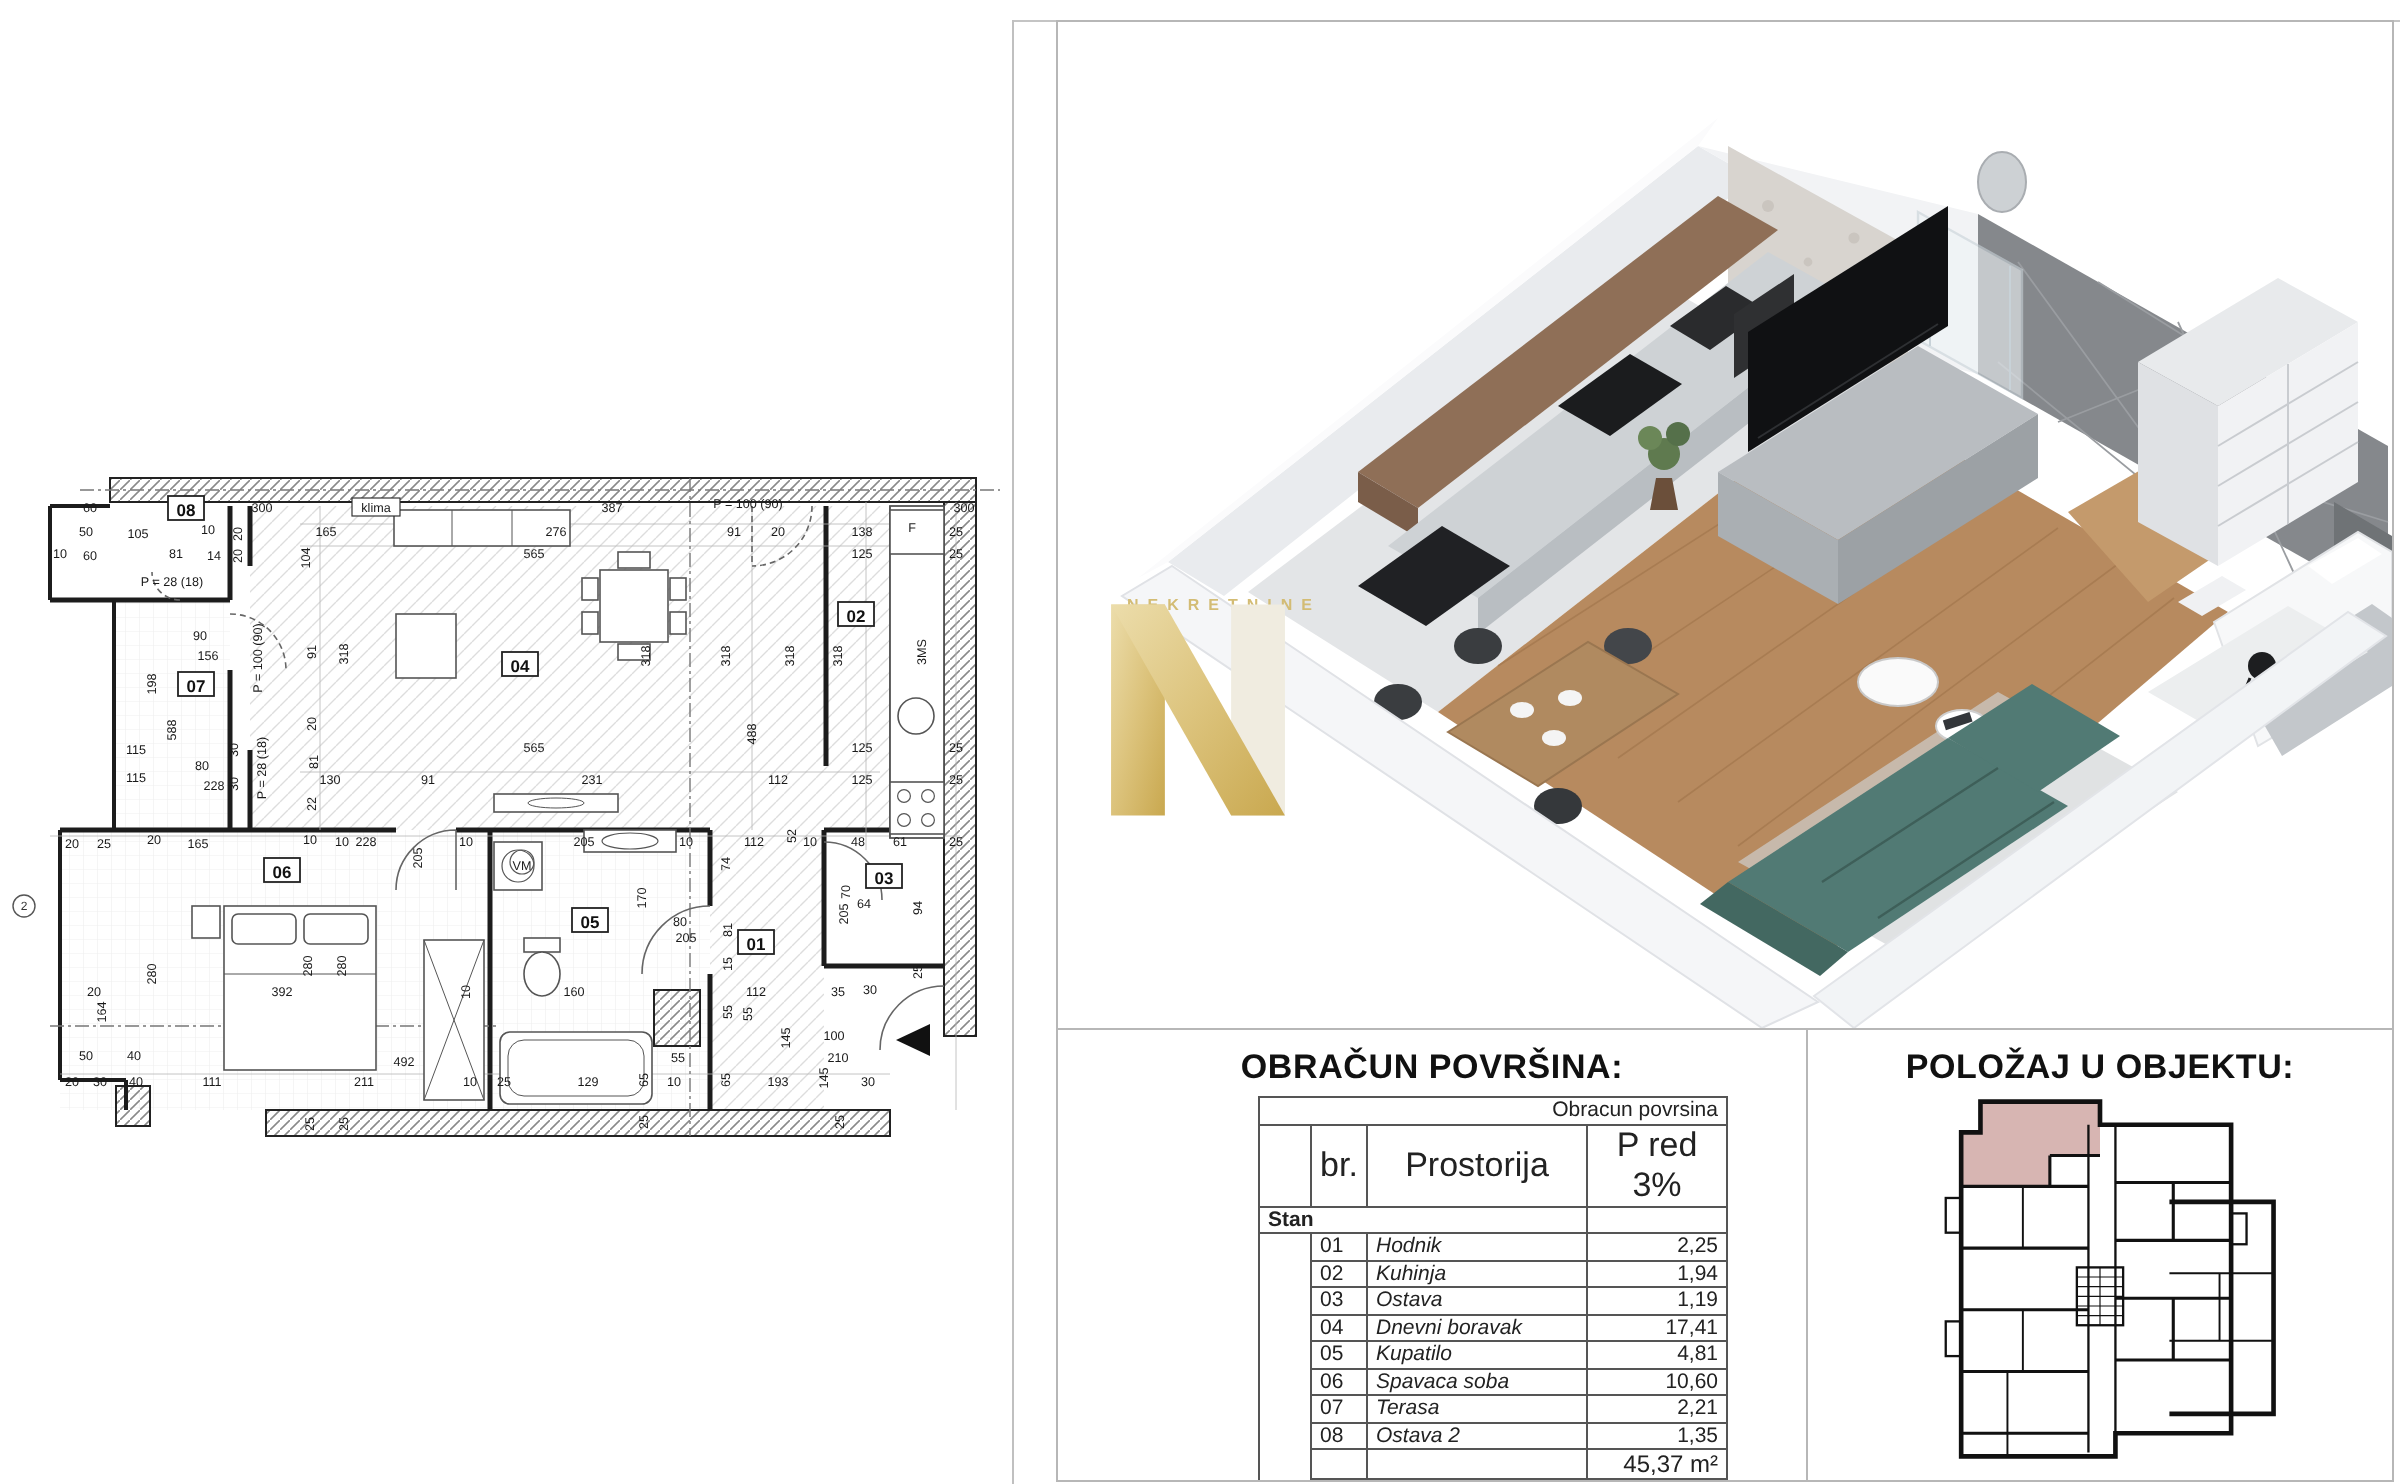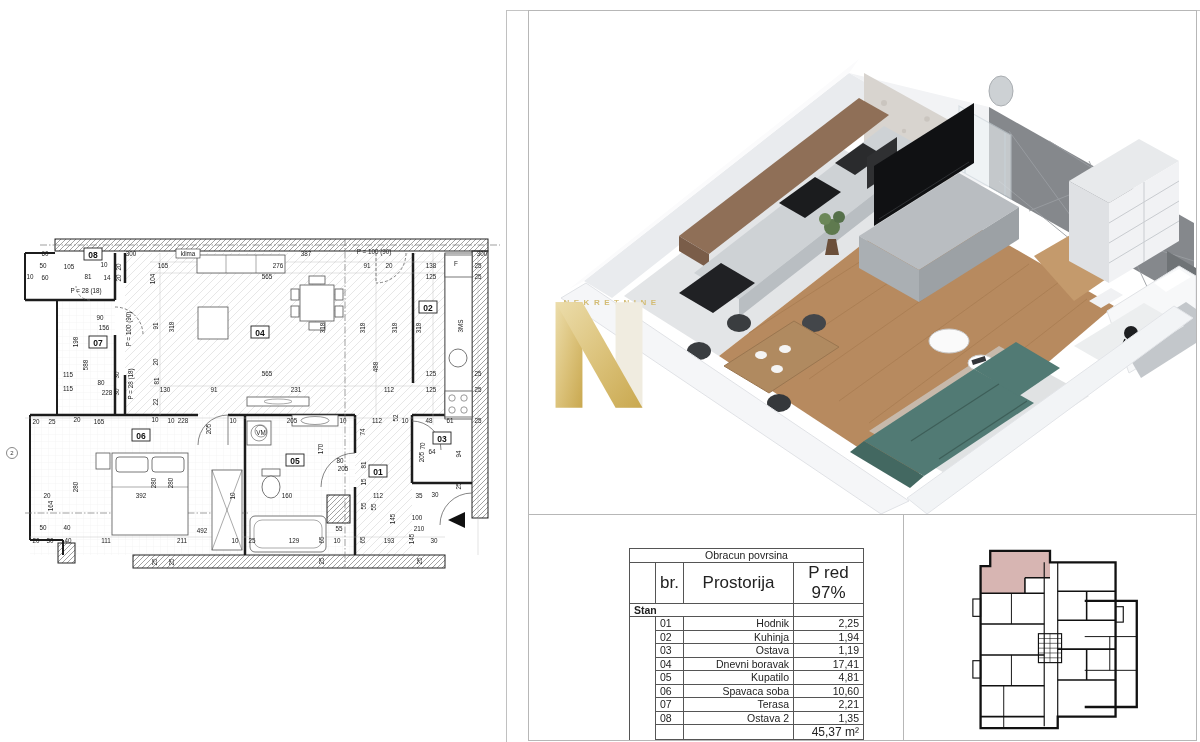--- a/index.html
+++ b/index.html
@@ -18,26 +18,26 @@
   .h-div{position:absolute;left:0;top:503px;width:667px;height:1px;background:#b7b7b7;}
   .bottom-row{position:absolute;left:0;top:504px;width:667px;height:225px;display:flex;}
   .cell-left{width:374px;height:100%;position:relative;}
   .cell-right{flex:1;height:100%;border-left:1px solid #b7b7b7;position:relative;}
 
   .section-title{font-size:17px;font-weight:bold;letter-spacing:0.3px;color:#111;
                  text-align:center;margin-top:9px;}
   .area-wrap{position:absolute;left:100px;top:33px;}
   table.area{border-collapse:collapse;font-size:10.5px;color:#222;}
   table.area th,table.area td{border:1px solid #555;padding:0 4px;height:13.5px;box-sizing:border-box;}
-  table.area .sub th{text-align:center;font-weight:normal;}
+  table.area .sub th{text-align:right;font-weight:normal;}
   table.area .head th{font-weight:normal;font-size:17px;text-align:center;}
   table.area .grp th{text-align:left;font-weight:bold;}
   table.area td.c0{width:26px;border-top:0;border-bottom:0;}
   table.area td.br{width:28px;text-align:left;}
-  table.area td.room{width:110px;text-align:right;}
+  table.area td.room{width:110px;text-align:left;font-style:italic;}
   table.area td.area-v{width:70px;text-align:right;}
   table.area tfoot td{border-top:1px solid #555;}
   table.area .tot{font-weight:normal;font-size:12px;text-align:right;}
 
   .mini-wrap{position:absolute;left:0;top:30px;width:100%;text-align:center;}
 
   .watermark{position:absolute;left:18px;top:285px;width:130px;text-align:center;}
   .wm-text{font-size:8px;letter-spacing:4.5px;color:#d3bc74;margin-top:2px;font-weight:bold;}
 </style>
 </head>
@@ -434,31 +434,32 @@
         </svg>
         <div class="wm-text">NEKRETNINE</div>
       </div>
     </div>
 
     <div class="h-div"></div>
 
     <div class="bottom-row">
 
       <div class="cell-left">
+        <div class="section-title">OBRAČUN POVRŠINA:</div>
         <div class="area-wrap">
           <table class="area">
             <thead>
               <tr class="sub">
                   <th colspan="4">Obracun povrsina</th>
                 </tr>
               <tr class="head">
                 <th style="width:26px"></th>
                 <th>br.</th>
                 <th>Prostorija</th>
-                <th>P red 97%</th>
+                <th>P red 3%</th>
               </tr>
               <tr class="grp">
                 <th colspan="3">Stan</th>
                 <th></th>
               </tr>
             </thead>
             <tbody id="area-rows">
                 <tr>
                   <td class="c0"></td>
                   <td class="br">01</td>
@@ -514,20 +515,21 @@
                   <td class="br"></td>
                 <td class="room"></td>
                 <td class="area-v tot">45,37 m²</td>
               </tr>
             </tfoot>
           </table>
         </div>
       </div>
 
       <div class="cell-right">
+        <div class="section-title">POLOŽAJ U OBJEKTU:</div>
         <div class="mini-wrap">
           <svg width="200" height="188" viewBox="0 0 200 195">
             <polygon points="38,6 100,6 100,34 74,34 74,50 28,50 28,22 38,22" opacity="0.85" fill="#d0a8a4"></polygon>
             <g stroke="#111" fill="none">
               <path d="M28,22 H38 V6 H100 V18 H168 V178 H108 V190 H28 Z" stroke-width="2.4"></path>
               <path d="M136,58 H190 V168 H136" stroke-width="2.4"></path>
               <path d="M94,18 V188 M108,18 V178" stroke-width="1.2"></path>
               <path d="M28,50 H94 M74,34 V50 M100,34 H74 M28,82 H94 M28,114 H94 M28,146 H94 M28,178 H94" stroke-width="1.6"></path>
               <path d="M60,50 V82 M60,114 V146 M52,146 V190" stroke-width="1"></path>
               <path d="M108,48 H168 M108,78 H168 M108,108 H168 M108,140 H168 M138,48 V78 M138,108 V140" stroke-width="1.6"></path>

